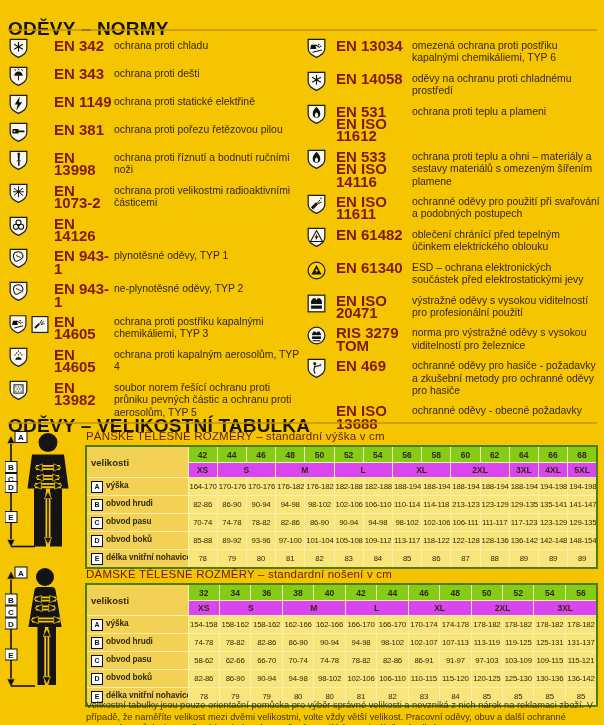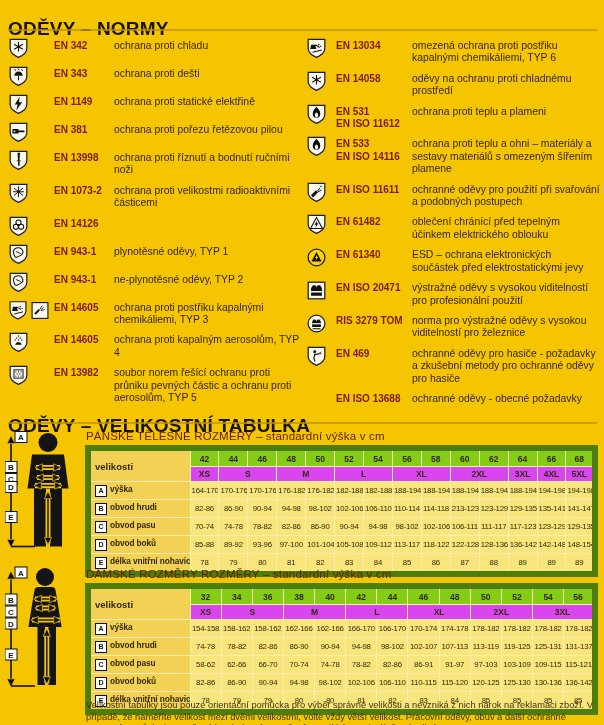--- a/index.html
+++ b/index.html
@@ -9,32 +9,32 @@
   .rule{position:absolute;left:8px;right:7px;height:2px;background:#bd9104;opacity:.75}
   #r1{top:29px}#r2{top:422px}
   .ncol{position:absolute;top:37px;display:flex;flex-direction:column;gap:5px}
   #ncolL{left:8px;width:292px}
   #ncolR{left:306px;width:294px}
   .norm{display:flex;align-items:flex-start}
   .nicons{display:flex;gap:2px;flex:0 0 auto;margin-right:4px}
   #ncolL .nicons{width:42px}
   #ncolR .nicons{width:26px}
   .icn{width:21px;height:23px;display:block}
-  .ncode{flex:0 0 auto;font-size:10px;font-weight:700;color:#7d1a0a;line-height:12.4px;padding-top:3px}
+  .ncode{flex:0 0 auto;font-size:15px;font-weight:700;color:#7d1a0a;line-height:12.4px;padding-top:3px}
   #ncolL .ncode{width:60px}
   #ncolR .ncode{width:76px}
   .ndesc{flex:1;font-size:10.4px;color:#37260b;line-height:12.4px;padding-top:3px}
   .fig{position:absolute}
   #figM{left:5px;top:429px;width:76px;height:123px}
   #figW{left:5px;top:564px;width:76px;height:128px}
   .tbltitle{position:absolute;left:86px;font-size:11.5px;font-weight:400;color:#66200a;letter-spacing:.2px;white-space:nowrap}
   #ttM{top:430px}#ttW{top:568px}
   .tblwrap{position:absolute;left:85px;width:513px}
   #twM{top:445px}#twW{top:583px}
-  table.sizetbl{width:100%;border-collapse:collapse;table-layout:fixed;border:6px solid #4d7c0f}
+  table.sizetbl{width:100%;border-collapse:collapse;table-layout:fixed;border:2px solid #4d7c0f}
   table.sizetbl td{border:1px solid #fbefae;text-align:center;vertical-align:middle;color:#33290f;overflow:hidden;white-space:nowrap}
   td.num{background:#84cc16;font-size:8.5px;font-weight:700;height:13px}
   td.grp{background:#d946ef;font-size:8.5px;font-weight:700;height:12px}
   td.lab{background:#f2d155;text-align:left !important;padding-left:4px}
   td.vel{font-size:9.5px;font-weight:700}
   td.rowlab{font-size:8.3px;font-weight:700;height:15px;letter-spacing:-.1px}
   td.val{background:#f8e57b;font-size:7.8px;height:15px;letter-spacing:-.2px}
   .lbox{display:inline-block;width:10px;height:10px;background:#fff;border:1px solid #111;color:#111;font-size:7px;font-weight:700;text-align:center;line-height:10px;margin-right:3px;vertical-align:-1px}
   .footer{position:absolute;left:86px;top:691px;width:511px;font-size:9.3px;line-height:11.4px;color:#46320a}
 </style>
@@ -575,21 +575,21 @@
       </g>
       <g>
         <rect x="0" y="53" width="12" height="11" fill="#fff" stroke="#111"></rect>
         <text x="6" y="61.5" text-anchor="middle" font-size="8" font-weight="bold" font-family="Liberation Sans, sans-serif" fill="#111">D</text>
       </g>
       <g>
         <rect x="0" y="84" width="12" height="11" fill="#fff" stroke="#111"></rect>
         <text x="6" y="92.5" text-anchor="middle" font-size="8" font-weight="bold" font-family="Liberation Sans, sans-serif" fill="#111">E</text>
       </g>
     </svg></div>
-<div class="tbltitle" id="ttW">DÁMSKÉ ROZMĚRY ROZMĚRY – standardní výška v cm</div>
+<div class="tbltitle" id="ttW">DÁMSKÉ TĚLESNÉ ROZMĚRY – standardní nošení v cm</div>
 <div class="tblwrap" id="twW">
     <table class="sizetbl">
       <colgroup>
         <col style="width:102px">
         <col>
         <col>
         <col>
         <col>
         <col>
         <col>

